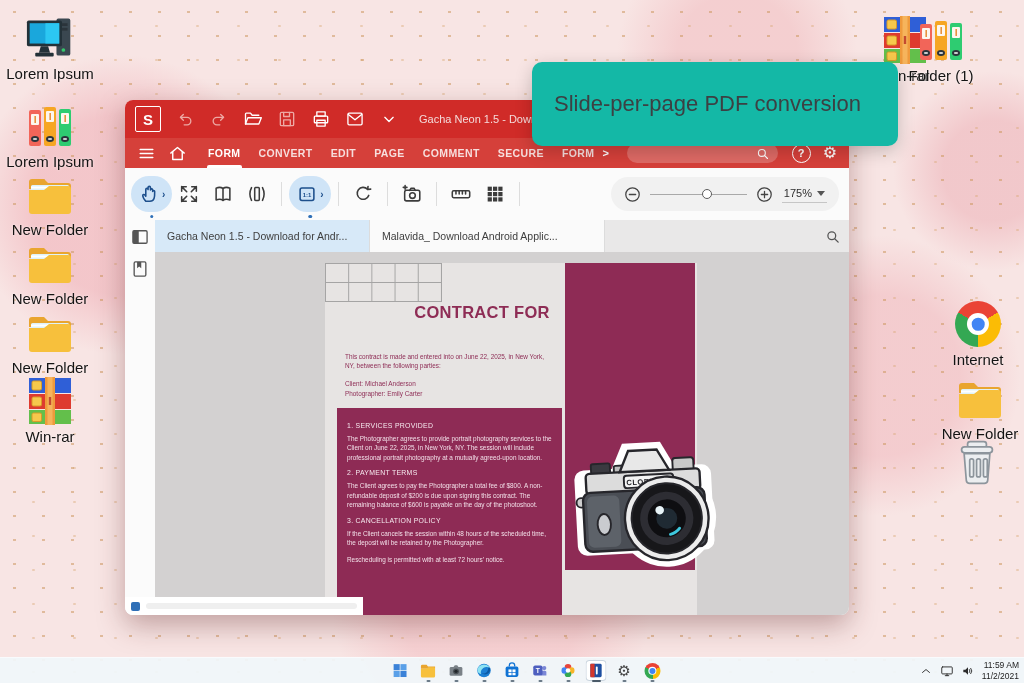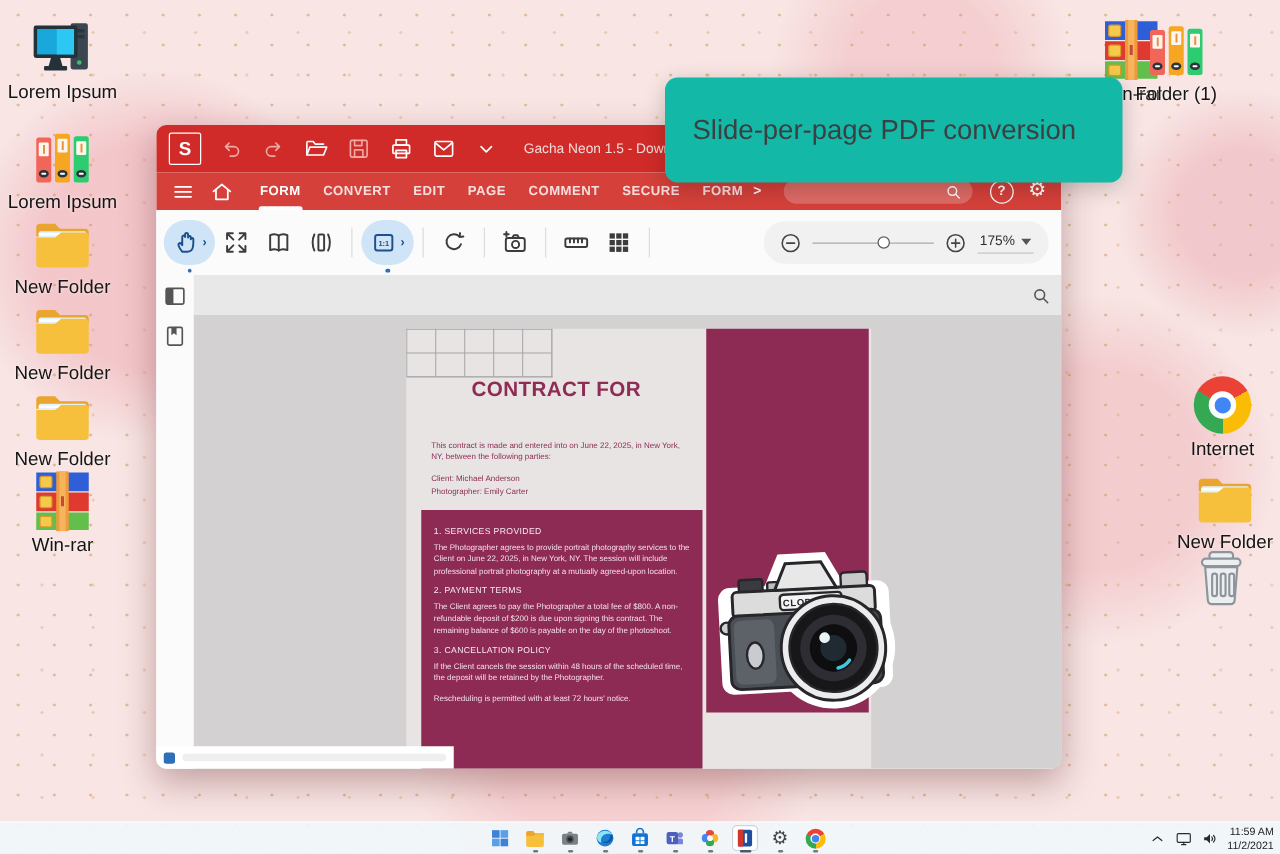--- a/index.html
+++ b/index.html
@@ -75,21 +75,21 @@
   
   .left-rail{position:absolute;left:0;top:120px;width:30px;bottom:0;background:#fbfbfb;border-radius:0 0 0 8px;}
   .rail-btn{width:20px;height:20px;margin:7px auto 12px;}
   .rail-btn svg{width:100%;height:100%;stroke:#555;fill:none;stroke-width:1.6;stroke-linejoin:round;}
   
   .canvas{position:absolute;left:30px;top:152px;right:0;bottom:0;background:#d3d1d1;overflow:hidden;}
   .page{position:absolute;left:170px;top:11px;width:372px;height:380px;background:#e7e4e3;}
   .page-grid{position:absolute;left:0;top:0;width:116px;height:38px;
     background-image:linear-gradient(#8f8f8f 1px,transparent 1px),linear-gradient(90deg,#8f8f8f 1px,transparent 1px);
     background-size:23.2px 19px;border-right:1px solid #8f8f8f;border-bottom:1px solid #8f8f8f;opacity:.75;}
-  .doc-title{position:absolute;left:0;top:40px;width:240px;text-align:center;color:#8e2c55;font-weight:bold;font-size:16.5px;line-height:1.18;letter-spacing:.3px;}
+  .doc-title{position:absolute;left:0;top:40px;width:240px;text-align:center;color:#8e2c55;font-weight:bold;font-size:16.5px;line-height:1.18;letter-spacing:.3px;padding-left:37px;}
   .doc-intro{position:absolute;left:20px;top:89px;width:205px;font-size:6.4px;line-height:1.45;color:#8e2c55;}
   .doc-parties{position:absolute;left:20px;top:116px;width:205px;font-size:6.4px;line-height:1.5;color:#8e2c55;}
   .doc-box{position:absolute;left:12px;top:145px;width:225px;height:235px;background:#8e2b55;box-sizing:border-box;padding:9px 10px;}
   .doc-box:after{content:"";position:absolute;left:8px;right:8px;bottom:8px;border-top:1.5px dotted rgba(255,255,255,.45);}
   .sec-h{color:#f6e9ef;font-size:6.9px;letter-spacing:.3px;margin:5px 0 5px;}
   .sec-p{color:#f2dfe8;font-size:6.4px;line-height:1.48;margin:0 0 7px;}
   .maroon-bar{position:absolute;left:240px;top:0;width:130px;height:307px;background:#8e2b55;}
   .camera-sticker{position:absolute;left:413px;top:173px;width:152px;height:152px;}
   .camera-sticker svg{width:100%;height:100%;}
   
@@ -457,20 +457,24 @@
           <rect x="3.5" y="4.5" width="17" height="15" rx="1.5"></rect>
           <rect x="3.5" y="4.5" width="7" height="15" fill="#555" stroke="none"></rect>
         </svg></div>
     <div class="rail-btn"><svg viewBox="0 0 24 24">
           <rect x="5" y="3.5" width="14" height="17" rx="1.5"></rect>
           <path d="M8.5 3.5 h5 V11 l-2.5-2 -2.5 2 z" fill="#555" stroke="none"></path>
         </svg></div>
   </div>
 
   <div class="tabbar">
+    <span id="doc-tabs" style="display:flex;align-items:stretch;">
+        <span class="doc-tab active" style="width: 190px;">Gacha Neon 1.5 - Download for Andr...</span>
+        <span class="doc-tab inactive" style="width: 210px;">Malavida_ Download Android Applic...</span>
+      </span>
     <span class="tab-search">
         <svg viewBox="0 0 24 24">
           <circle cx="11" cy="11" r="5.5"></circle>
           <path d="M15.5 15.5 L20 20"></path>
         </svg>
       </span>
   </div>
 
   <div class="canvas">
     <div class="page">

